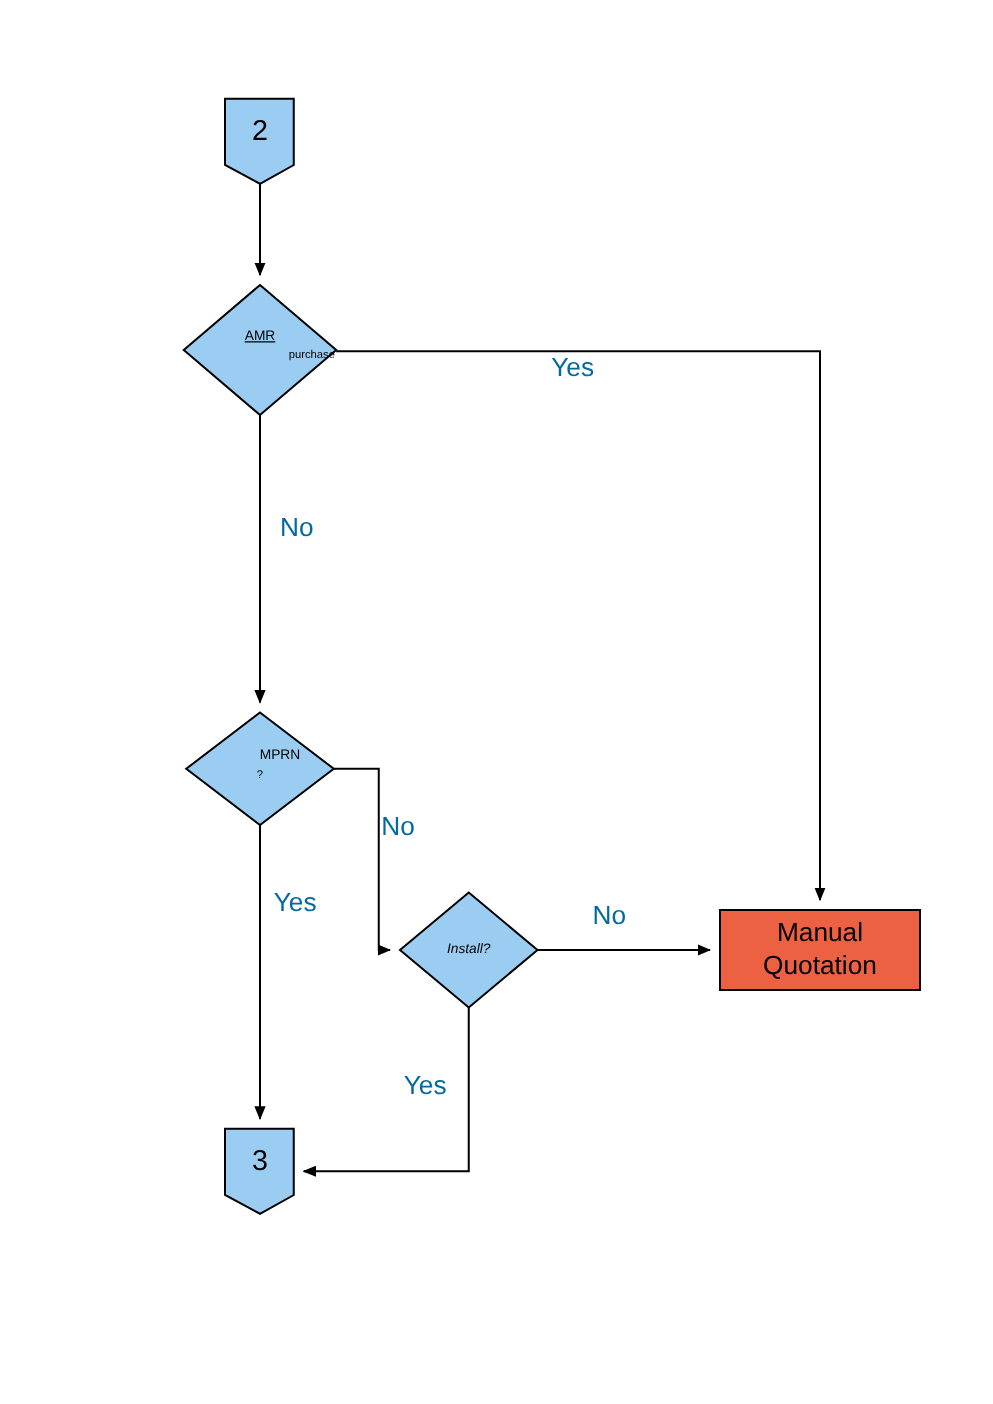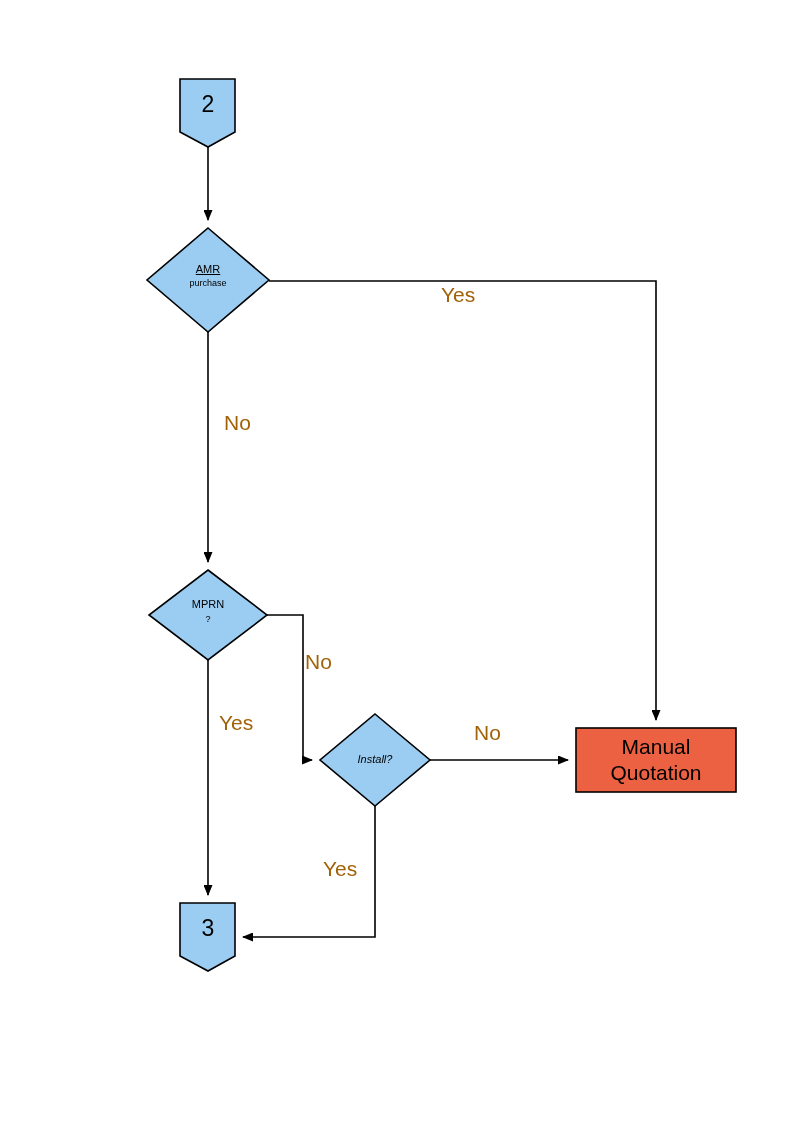--- a/index.html
+++ b/index.html
@@ -27,21 +27,21 @@
   .shape-text {
     position: absolute;
     text-align: center;
     color: #000000;
     pointer-events: none;
     line-height: 1.12;
     white-space: pre;
   }
   .edge-label {
     position: absolute;
-    color: #a16207;
+    color: #0369a1;
     font-size: 21px;
     white-space: pre;
   }
   .conn-num { font-size: 23px; }
   .diamond-main { font-size: 11px; }
   .diamond-sub  { font-size: 9px; }
   .diamond-label { font-size: 11px; font-style: italic; }
   .proc-text { font-size: 21px; }
 </style>
 </head>
@@ -79,23 +79,23 @@
     <path d="M 208,660 L 208,895" fill="none" stroke="#000000" stroke-width="1.6" marker-end="url(#arrowhead)"></path>
 
     <path d="M 430,760 L 568,760" fill="none" stroke="#000000" stroke-width="1.6" marker-end="url(#arrowhead)"></path>
 
     <path d="M 375,806 L 375,937 L 243,937" fill="none" stroke="#000000" stroke-width="1.6" marker-end="url(#arrowhead)"></path>
   </svg>
 
   <div class="shape-text conn-num" style="left:180px; top:92px; width:56px;">2</div>
 
   <div class="shape-text diamond-main" style="left:148px; top:263px; width:120px;text-decoration:underline;">AMR</div>
-  <div class="shape-text diamond-sub" style="left:148px; top:278px; width:120px;">purchase</div>
+  <div class="shape-text diamond-sub" style="left:148px; top:278px; width:120px;text-align:right;">purchase</div>
 
-  <div class="shape-text diamond-main" style="left:148px; top:598px; width:120px;">MPRN</div>
+  <div class="shape-text diamond-main" style="left:164px; top:598px; width:120px;">MPRN</div>
   <div class="shape-text diamond-sub" style="left:148px; top:614px; width:120px;">?</div>
 
   <div class="shape-text diamond-label" style="left:315px; top:753px; width:120px;">Install?</div>
 
   <div class="shape-text proc-text" style="left:576px; top:761px; width:160px;">Quotation</div>
   <div class="shape-text proc-text" style="left:576px; top:735px; width:160px;">Manual</div>
 
   <div class="shape-text conn-num" style="left:180px; top:916px; width:56px;">3</div>
 
   <div class="edge-label" style="left:441px; top:283px;">Yes</div>

